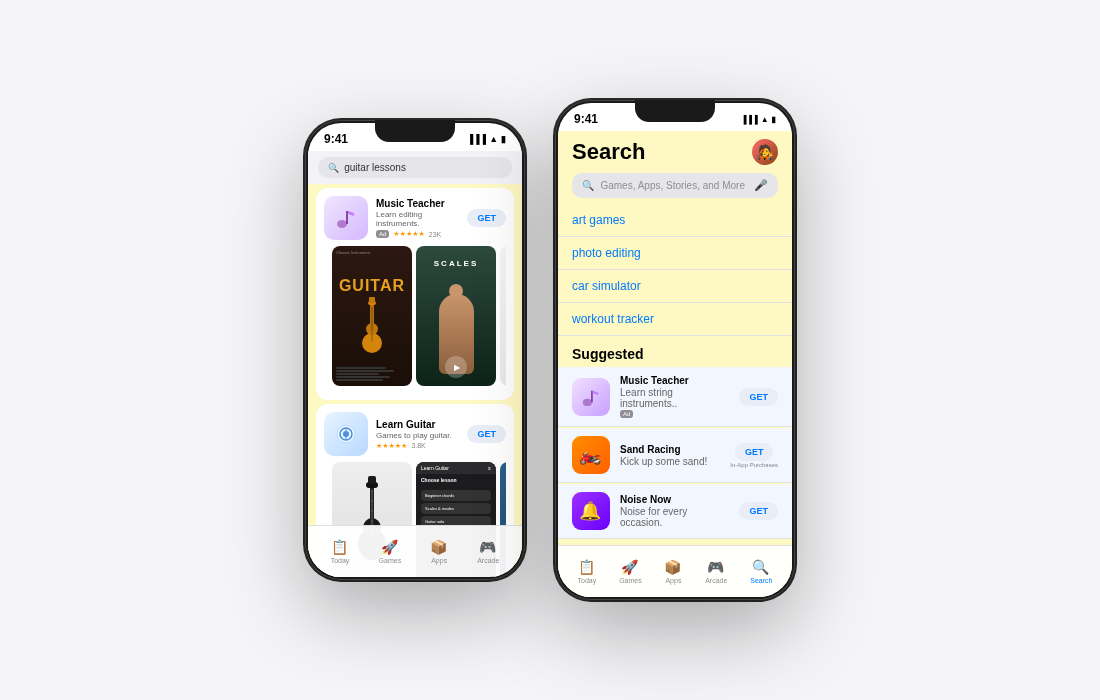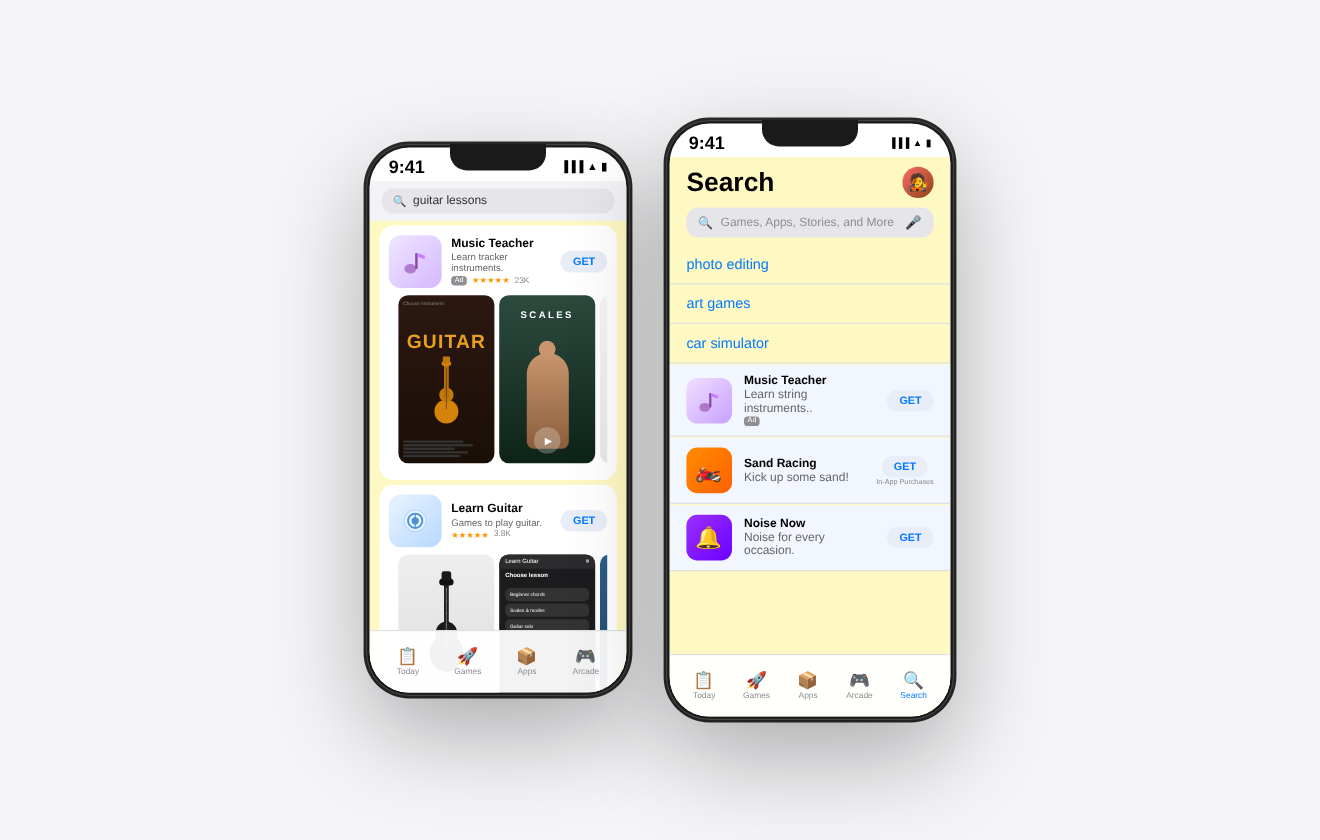--- a/index.html
+++ b/index.html
@@ -59,21 +59,21 @@
       display: flex;
       justify-content: space-between;
       align-items: center;
       padding: 6px 16px 2px;
       font-size: 9px;
       font-weight: 600;
       color: #000;
       height: 28px;
     }
 
-    .status-time { font-size: 15px; font-weight: 700; }
+    .status-time { font-size: 12px; font-weight: 700; }
 
     .status-icons {
       display: flex;
       align-items: center;
       gap: 3px;
     }
 
     
     .screen {
       position: absolute;
@@ -363,21 +363,21 @@
           <div class="app-row">
             <div class="app-icon-large app-icon-music">
               <svg width="22" height="22" viewBox="0 0 22 22">
                 <ellipse cx="7" cy="17" rx="5" ry="4" fill="#9b59b6" opacity="0.7"></ellipse>
                 <rect x="11" y="4" width="2" height="13" fill="#8b44a6"></rect>
                 <path d="M13 4 L19 6 L19 9 L13 7 Z" fill="#c77dff"></path>
               </svg>
             </div>
             <div class="app-info">
               <div class="app-name">Music Teacher</div>
-              <div class="app-desc">Learn tracker instruments.</div>
+              <div class="app-desc">Learn editing instruments.</div>
               <div class="app-meta">
                 <span class="ad-badge">Ad</span>
                 <span class="stars">★★★★★</span>
                 <span class="rating-count">23K</span>
               </div>
             </div>
             <button class="get-btn">GET</button>
           </div>
 
           <div class="screenshot-strip">
@@ -524,29 +524,33 @@
           </div>
           <div class="search-input-bar">
             <span style="color:#8e8e93;font-size:10px;">🔍</span>
             <span style="font-size:10px;color:#8e8e93;">Games, Apps, Stories, and More</span>
             <span class="mic-icon">🎤</span>
           </div>
         </div>
 
 
         <div class="discover-item">
+          <span>art games</span>
+        </div>
+        <div class="discover-item">
           <span>photo editing</span>
-        </div>
-        <div class="discover-item">
-          <span>art games</span>
         </div>
         <div class="discover-item">
           <span>car simulator</span>
         </div>
-
+        <div class="discover-item">
+          <span>workout tracker</span>
+        </div>
+
+        <div class="section-title">Suggested</div>
 
         <div class="suggested-item">
           <div class="sugg-icon sugg-icon-music">
             <svg width="20" height="20" viewBox="0 0 22 22">
               <ellipse cx="7" cy="17" rx="5" ry="4" fill="#9b59b6" opacity="0.7"></ellipse>
               <rect x="11" y="4" width="2" height="13" fill="#8b44a6"></rect>
               <path d="M13 4 L19 6 L19 9 L13 7 Z" fill="#c77dff"></path>
             </svg>
           </div>
           <div class="sugg-info">

